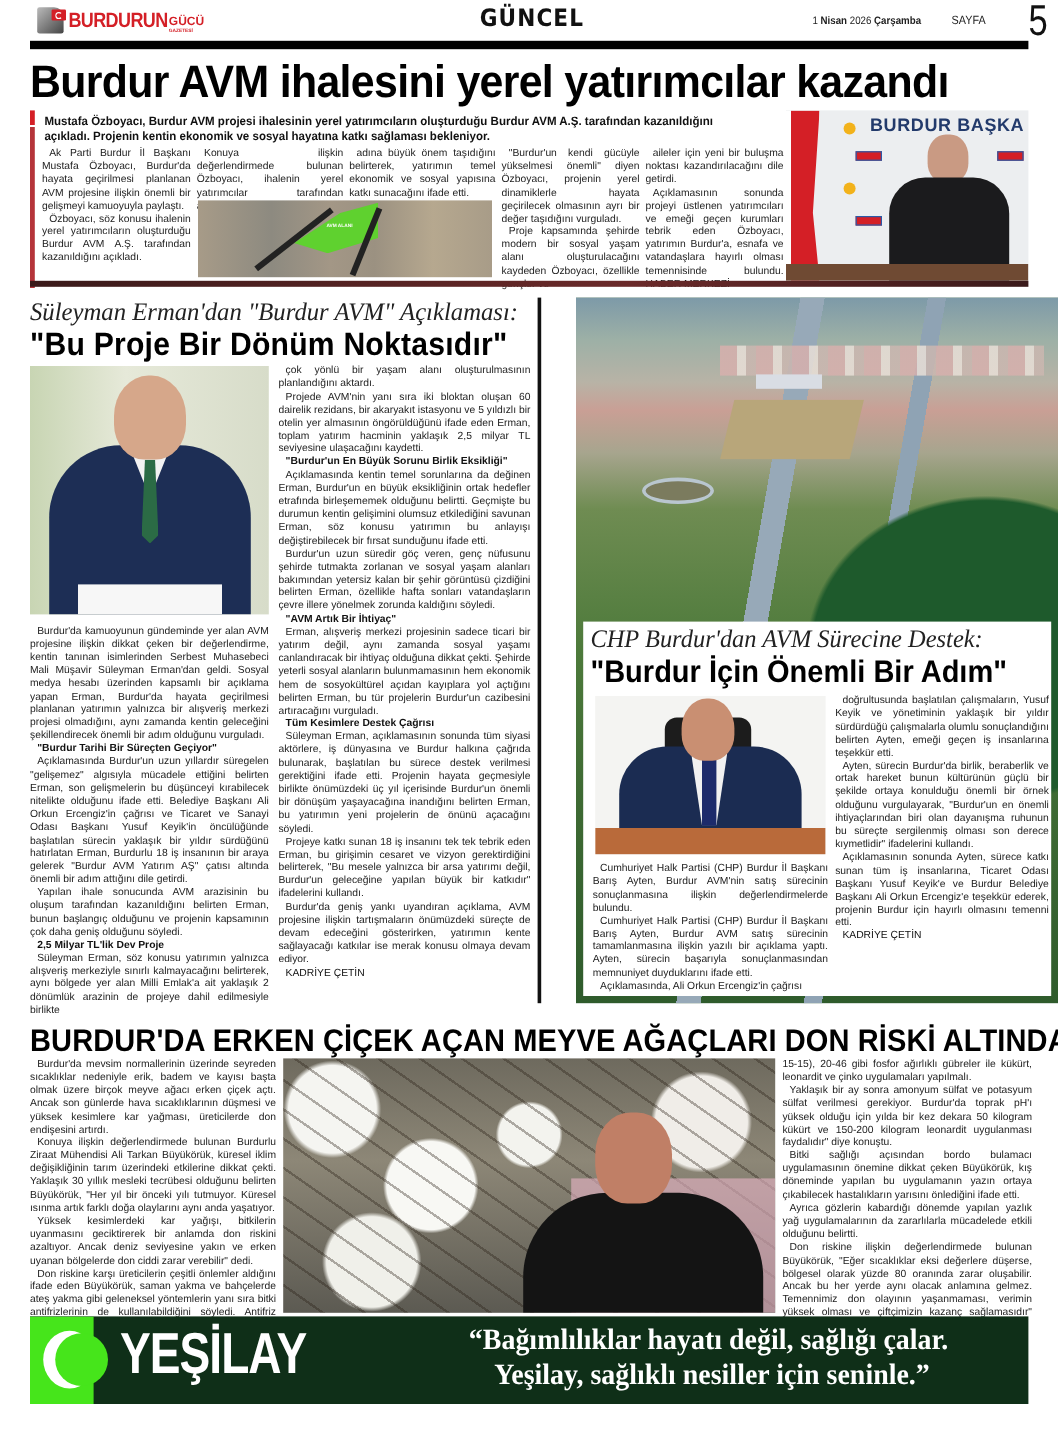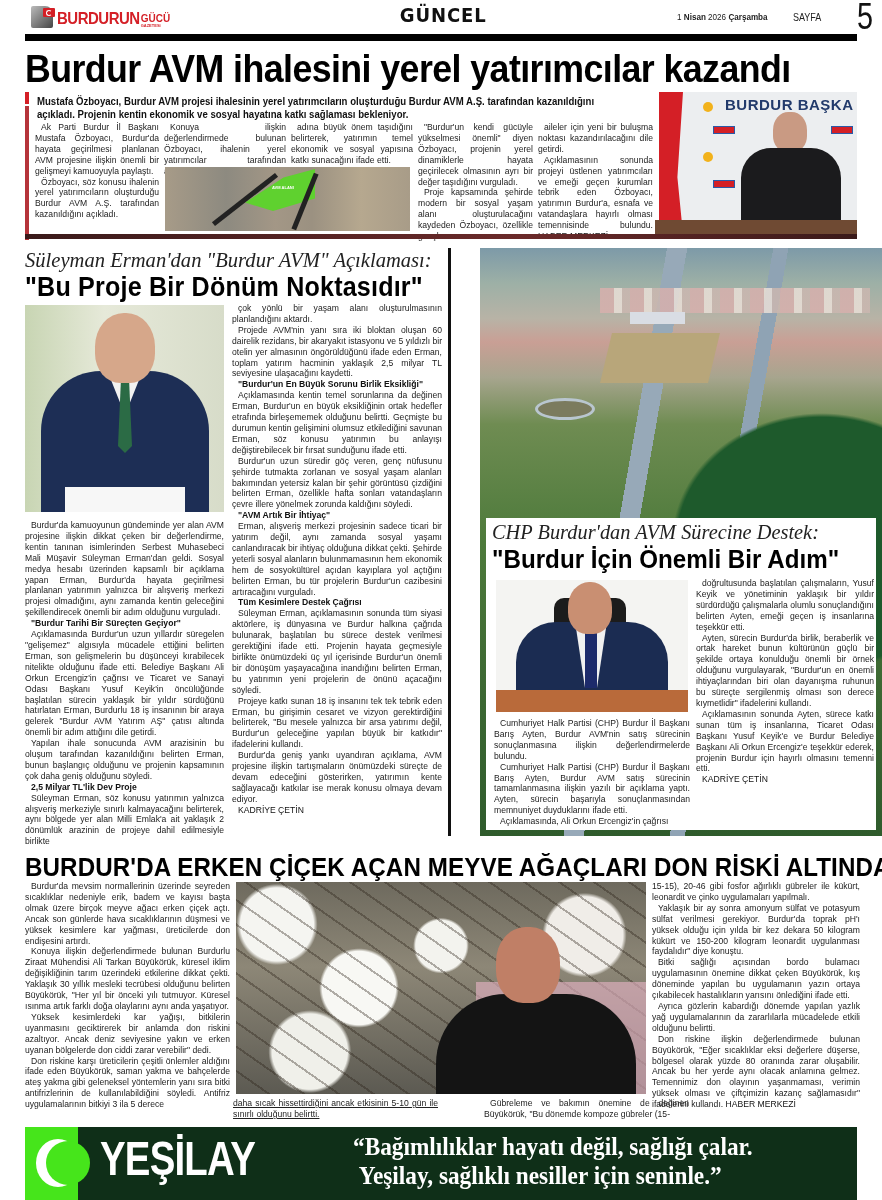--- a/index.html
+++ b/index.html
@@ -104,21 +104,21 @@
        linear-gradient(180deg,#6e6a5e,#8d8777 40%,#5c5a52); }
   .a4-photo .branches { position: absolute; inset: 0; background: repeating-linear-gradient(35deg, transparent 0 18px, rgba(40,30,20,0.35) 18px 20px); }
   .a4-photo .pink { position: absolute; right: 0; top: 100px; width: 170px; height: 112px; background: #e9b6c8; opacity: 0.6; }
   .a4-photo .head { position: absolute; left: 260px; top: 45px; width: 64px; height: 76px; border-radius: 46% 46% 42% 42%; background: #c07f66; }
   .a4-photo .body { position: absolute; left: 200px; top: 112px; width: 200px; height: 100px; background: #141414; border-radius: 70px 70px 0 0; }
   .a4-c2 { left: 233px; top: 1098px; width: 205px; text-decoration: underline; }
   .a4-c3 { left: 443px; top: 1098px; width: 205px; margin-left: 41px; }
   .a4-c4 { left: 652px; top: 881px; width: 208px; }
 
   
-  .banner { position: absolute; left: 25px; top: 1127px; width: 832px; height: 73px; background: #0f2f18; overflow: hidden; }
+  .banner { position: absolute; left: 25px; top: 1097px; width: 832px; height: 73px; background: #0f2f18; overflow: hidden; text-align: center; }
   .banner .green { position: absolute; left: 0; top: 0; width: 53px; height: 73px; background: #46e51b; }
   .banner .crescent { position: absolute; left: 11px; top: 12px; width: 44px; height: 48px; border-radius: 50%; background: #fff; }
   .banner .crescent::after { content: ""; position: absolute; left: 10px; top: 2px; width: 44px; height: 44px; border-radius: 50%; background: #46e51b; }
   .banner .brand { position: absolute; left: 75px; top: 4px; font-weight: 900; font-size: 48px; color: #fff; transform: scaleX(0.8); transform-origin: left; letter-spacing: -1px; }
   .banner .slogan { position: absolute; left: 328px; top: 5px; width: 500px; font-family: "Liberation Serif", serif; font-weight: 700; font-size: 24.5px; line-height: 29px; color: #fff; white-space: nowrap; transform: scaleX(0.95); transform-origin: left; }
   .banner .slogan .l2 { display: block; padding-left: 6px; }
 </style>
 </head>
 <body>
 

